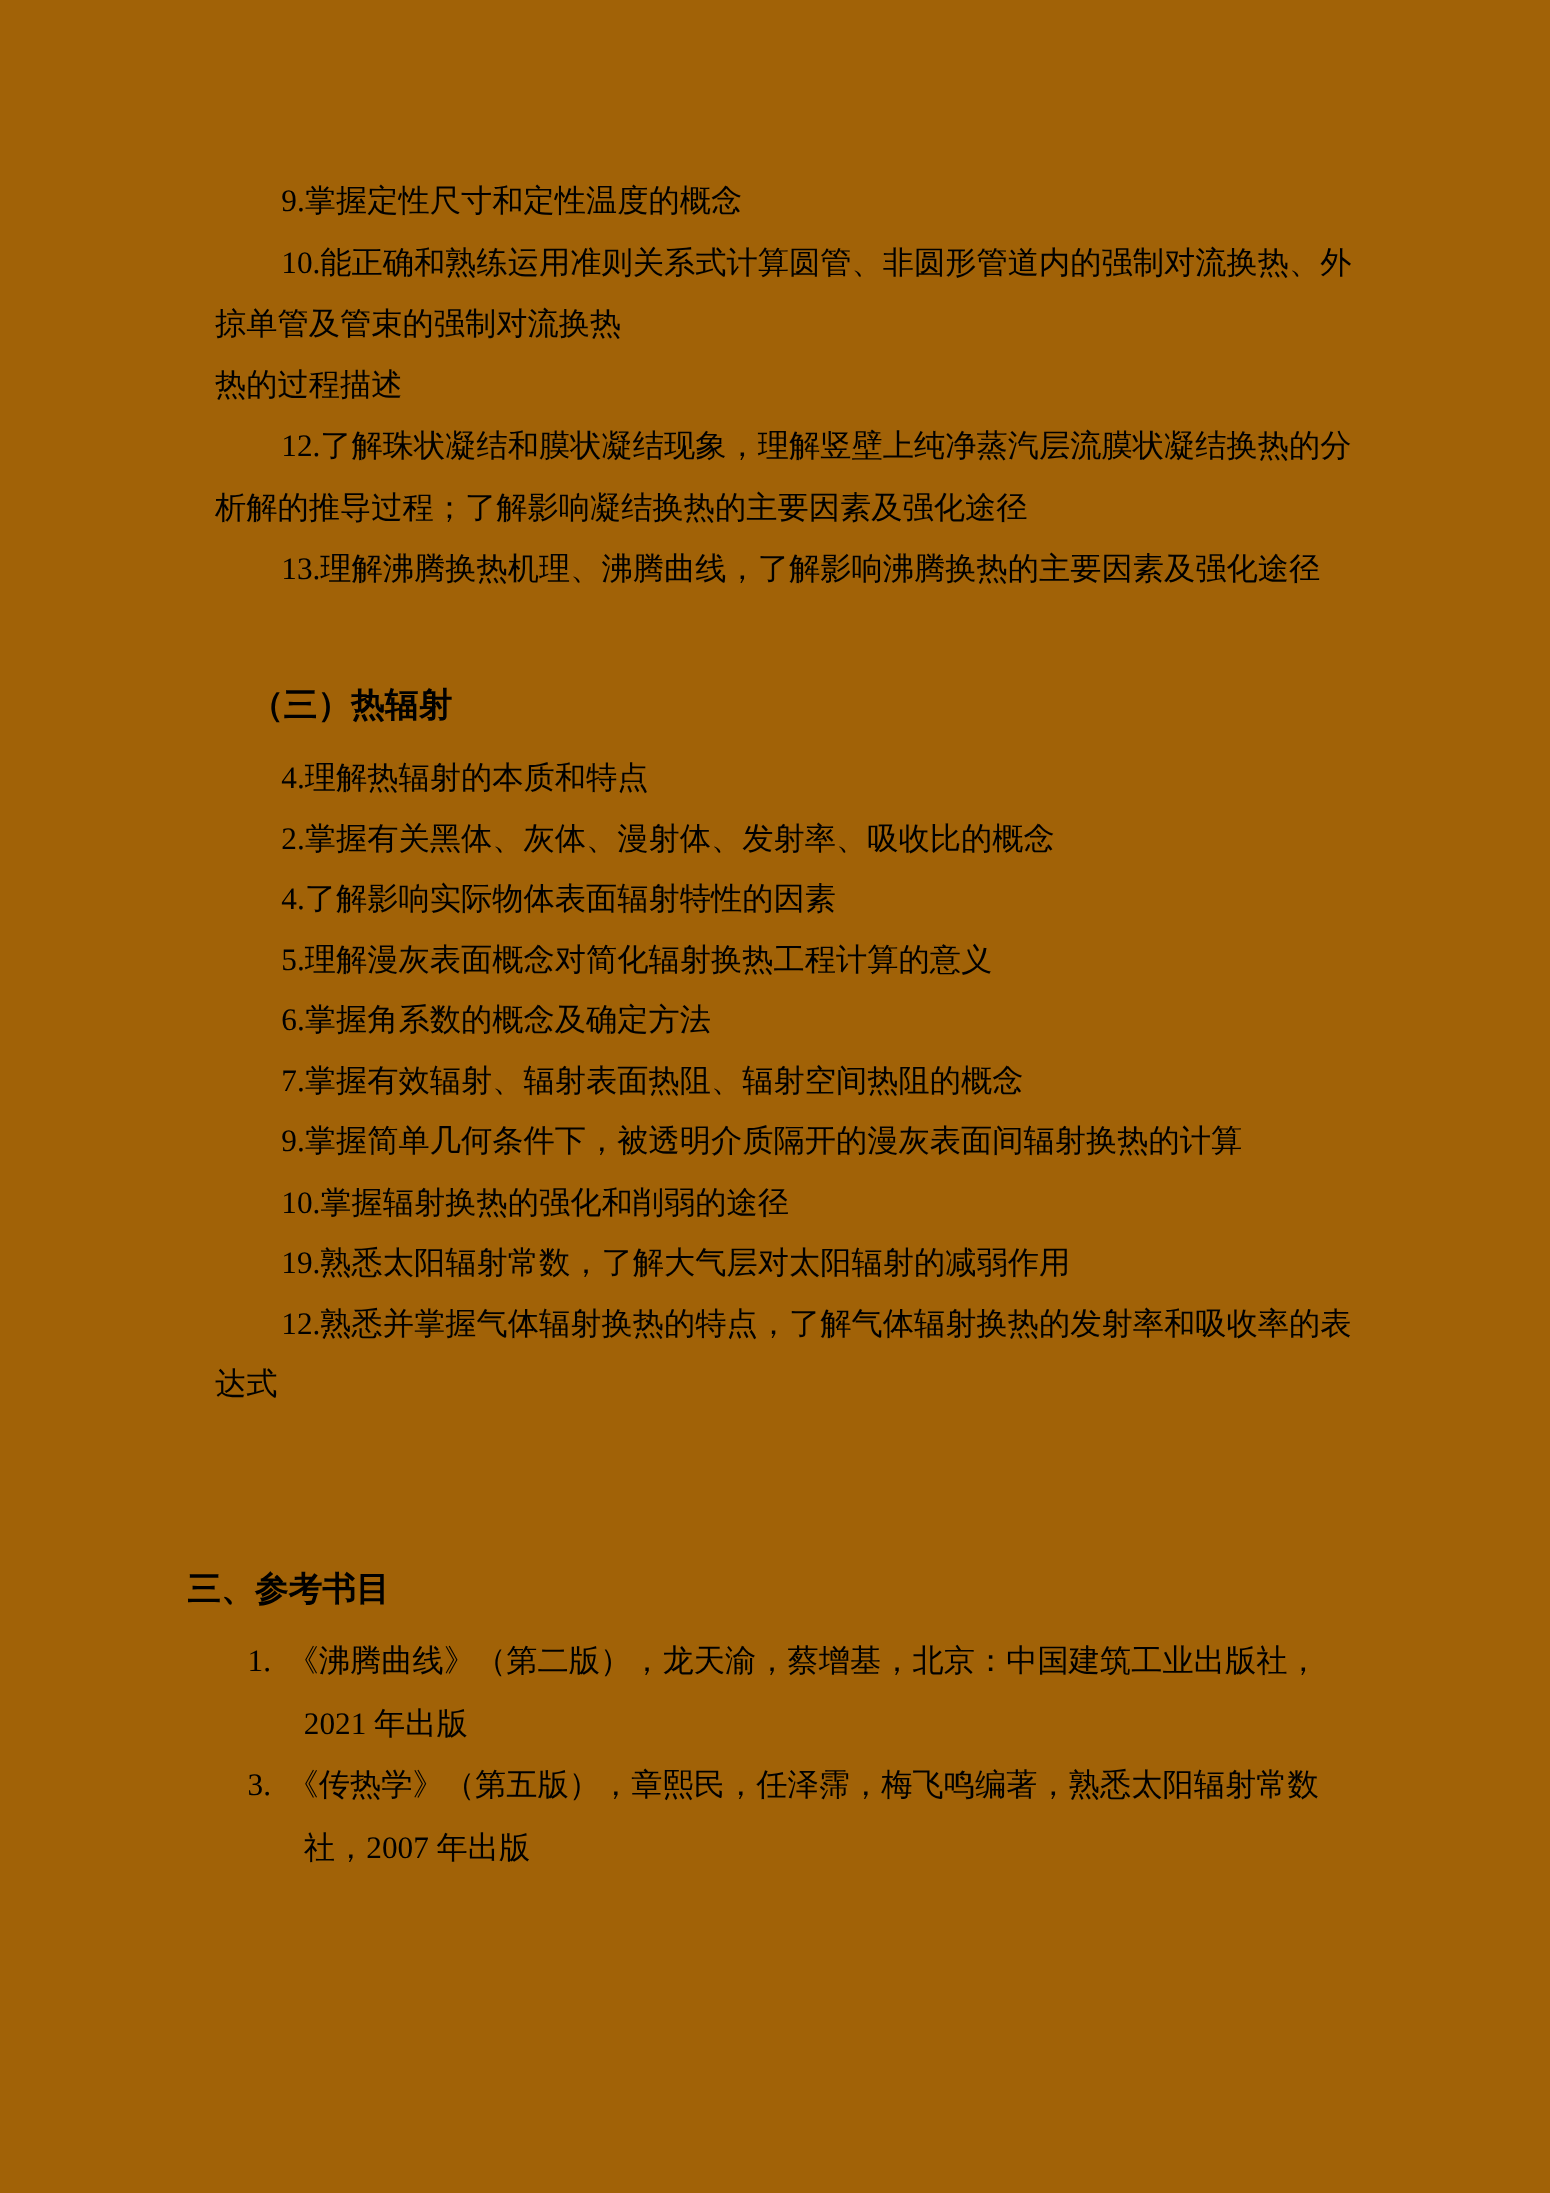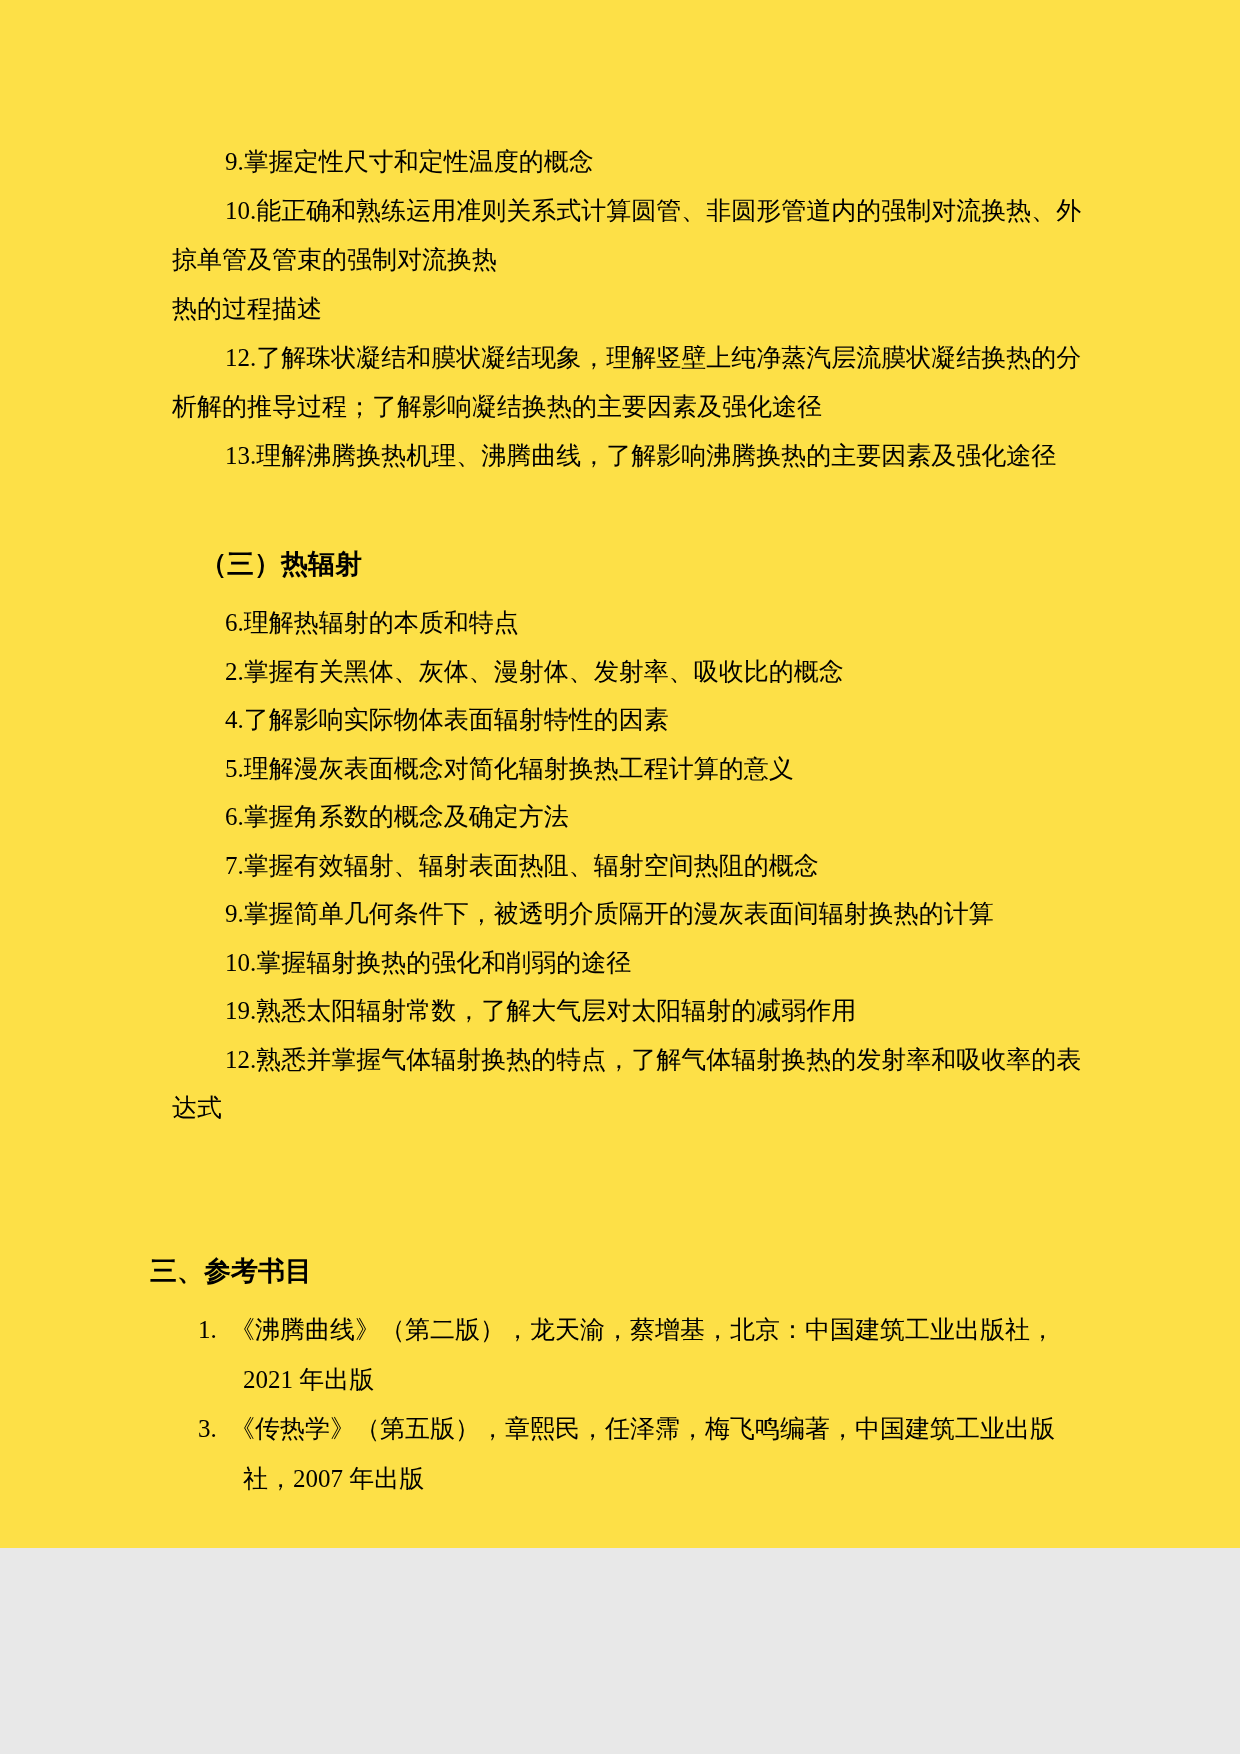--- a/index.html
+++ b/index.html
@@ -3,22 +3,22 @@
 <meta charset="utf-8">
 <style>
   html,body{margin:0;padding:0;}
   body{
     width:1240px;height:1754px;
     background:#e8e8e8;
     font-family:"Liberation Serif","DejaVu Serif",serif;
   }
   .page{
     position:relative;
-    width:1240px;height:1548px;
-    background:#fde047;
+    width:1240px;height:1754px;
+    background:#a16207;
     color:#000000;
     overflow:hidden;
   }
   .block{
     position:absolute;
     left:172px;
     width:935px;
   }
   .ln{
     font-size:25px;
@@ -52,39 +52,39 @@
     <div class="ln">掠单管及管束的强制对流换热</div>
     <div class="ln">热的过程描述</div>
     <div class="ln ind">12.了解珠状凝结和膜状凝结现象，理解竖壁上纯净蒸汽层流膜状凝结换热的分</div>
     <div class="ln">析解的推导过程；了解影响凝结换热的主要因素及强化途径</div>
     <div class="ln ind">13.理解沸腾换热机理、沸腾曲线，了解影响沸腾换热的主要因素及强化途径</div>
   </div>
 
   <div class="heading h-rad">（三）热辐射</div>
 
   <div class="block rad" style="top:599px">
-    <div class="ln ind">6.理解热辐射的本质和特点</div>
+    <div class="ln ind">4.理解热辐射的本质和特点</div>
     <div class="ln ind">2.掌握有关黑体、灰体、漫射体、发射率、吸收比的概念</div>
     <div class="ln ind">4.了解影响实际物体表面辐射特性的因素</div>
     <div class="ln ind">5.理解漫灰表面概念对简化辐射换热工程计算的意义</div>
     <div class="ln ind">6.掌握角系数的概念及确定方法</div>
     <div class="ln ind">7.掌握有效辐射、辐射表面热阻、辐射空间热阻的概念</div>
     <div class="ln ind">9.掌握简单几何条件下，被透明介质隔开的漫灰表面间辐射换热的计算</div>
     <div class="ln ind">10.掌握辐射换热的强化和削弱的途径</div>
     <div class="ln ind">19.熟悉太阳辐射常数，了解大气层对太阳辐射的减弱作用</div>
     <div class="ln ind">12.熟悉并掌握气体辐射换热的特点，了解气体辐射换热的发射率和吸收率的表</div>
     <div class="ln">达式</div>
   </div>
 
   <div class="heading h-ref">三、参考书目</div>
 
   <div class="block refs" style="top:1305px">
     <div class="ln refline">
       <span class="refnum">1.</span><span>《沸腾曲线》（第二版），龙天渝，蔡增基，北京：中国建筑工业出版社，</span>
     </div>
     <div class="ln refcont">2021 年出版</div>
     <div class="ln refline">
-      <span class="refnum">3.</span><span>《传热学》（第五版），章熙民，任泽霈，梅飞鸣编著，中国建筑工业出版</span>
+      <span class="refnum">3.</span><span>《传热学》（第五版），章熙民，任泽霈，梅飞鸣编著，熟悉太阳辐射常数</span>
     </div>
     <div class="ln refcont">社，2007 年出版</div>
   </div>
 
 </div>
 
 </body></html>

